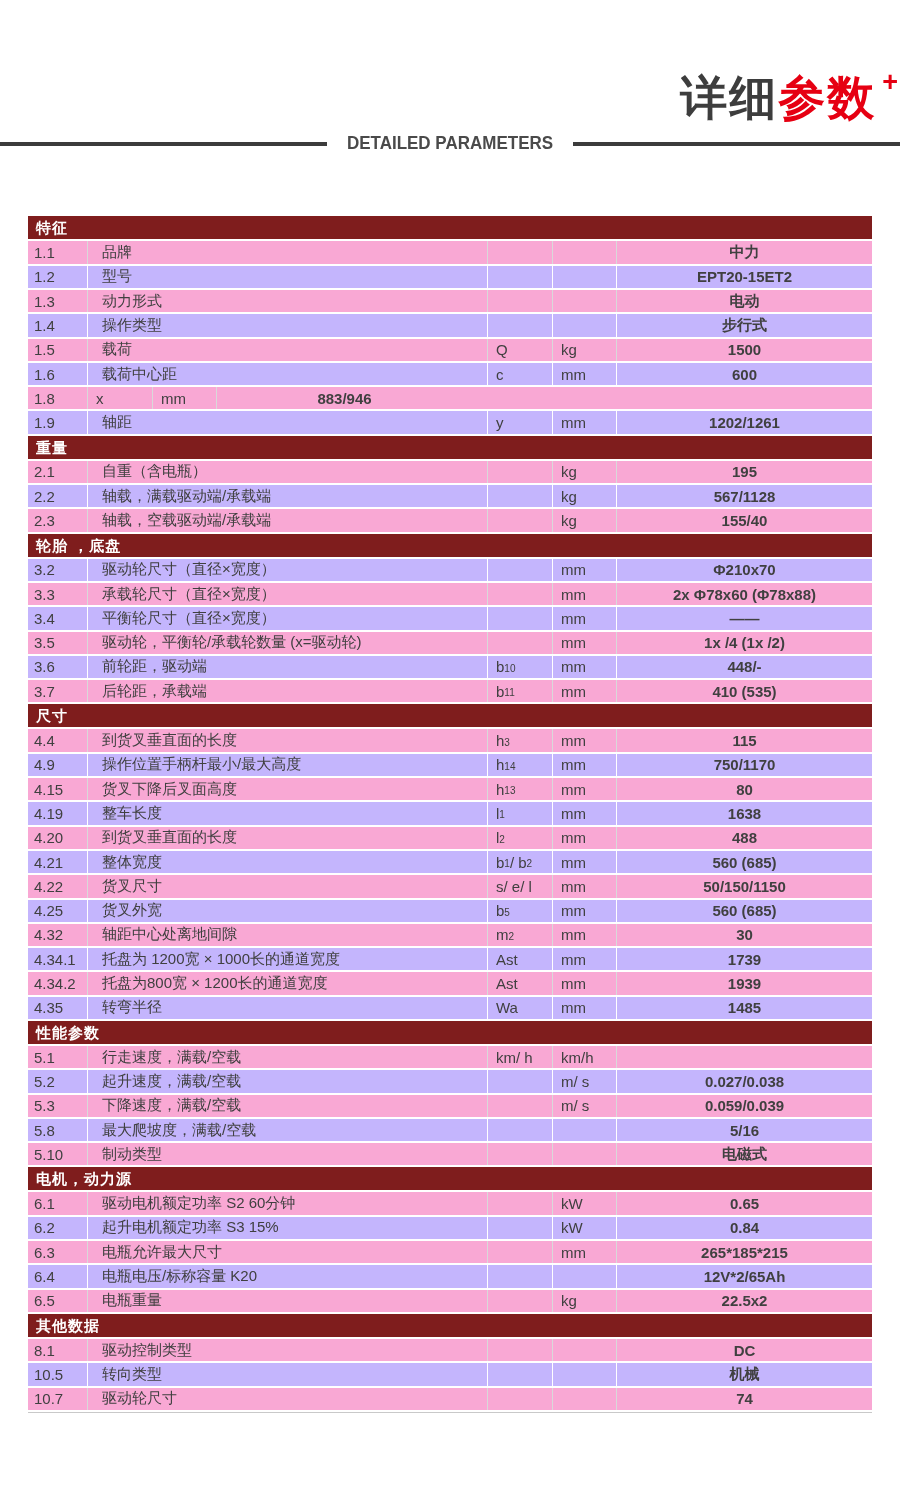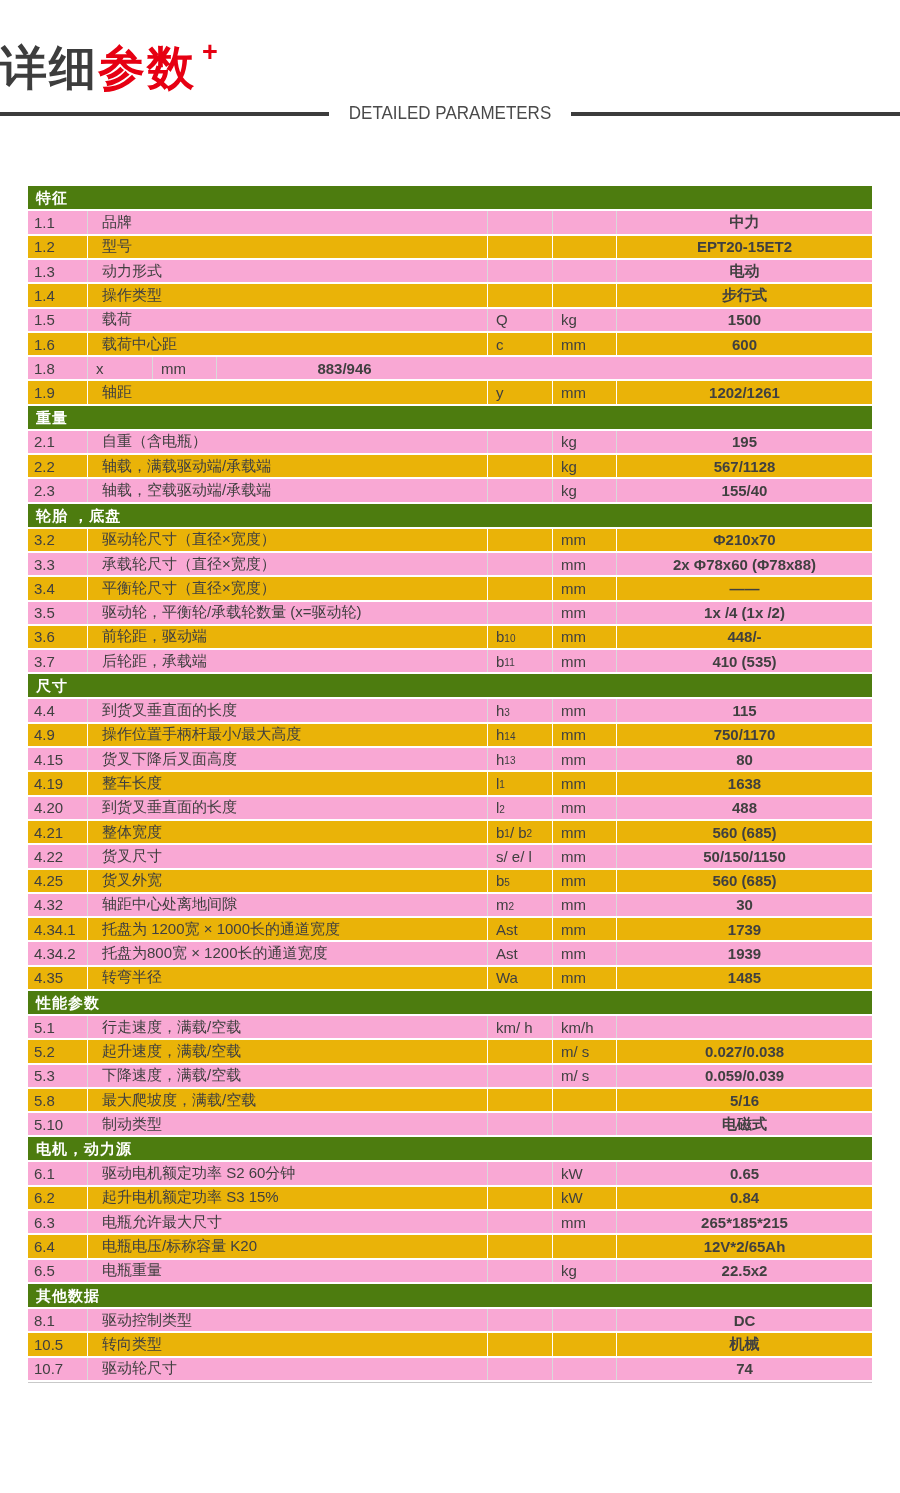--- a/index.html
+++ b/index.html
@@ -2,40 +2,40 @@
 <html><head>
 <meta charset="utf-8">
 <style>
   html,body { margin:0; padding:0; }
   body {
     width:900px; height:1493px; background:#ffffff;
     font-family:"Liberation Sans","DejaVu Sans",sans-serif;
     color:#404040; overflow:hidden;
   }
   
-  .title-wrap { margin-top:40px; text-align:left; }
+  .title-wrap { margin-top:70px; text-align:right; }
   .title { font-size:47px; font-weight:bold; letter-spacing:2px; line-height:1.2; }
   .t-dark { color:#3d3d3d; }
   .t-red  { color:#e60012; }
   .t-plus { color:#e60012; font-size:27px; font-weight:bold; vertical-align:top; position:relative; top:-4px; margin-left:6px; }
   .divider-row { display:flex; align-items:center; margin-top:8px; width:900px; }
   .divider-line { flex:1 1 auto; height:4px; background:#3c3c3c; }
   .divider-text {
-    padding:0 20px; font-size:17px; font-weight:normal; color:#4a4a4a;
+    padding:0 20px; font-size:17px; font-weight:bold; color:#4a4a4a;
     letter-spacing:0px; white-space:nowrap; transform:scaleY(1.05);
   }
   
   .spec-table { margin:62px 28px 0 28px; width:844px; border-bottom:1px solid #c9c9c9; }
   .section-header {
-    height:23px; line-height:23px; background:#4d7c0f; color:#ffffff;
+    height:23px; line-height:23px; background:#7f1d1d; color:#ffffff;
     font-weight:bold; font-size:15px; padding-left:8px;
     border-bottom:2px solid #ffffff; letter-spacing:1px;
   }
   .row { display:flex; height:22.3px; border-bottom:2px solid #ffffff; background:#f9a8d4; font-size:15px; }
-  .row.alt { background:#eab308; }
+  .row.alt { background:#c4b5fd; }
   .c { display:flex; align-items:center; box-sizing:border-box; border-right:1px solid #d9d9d9; height:100%; overflow:hidden; white-space:nowrap; }
   .row.alt .c { border-right-color:#ffffff; }
   .c.no   { width:60px;  padding-left:6px; }
   .c.name { width:400px; padding-left:14px; }
   .c.sym  { width:65px;  padding-left:8px; }
   .c.unit { width:64px;  padding-left:8px; }
   .c.val  { width:255px; justify-content:center; border-right:none;font-weight:bold; }
   .c sub  { font-size:10px; line-height:0; position:relative; top:2px; }
 </style>
 </head>

